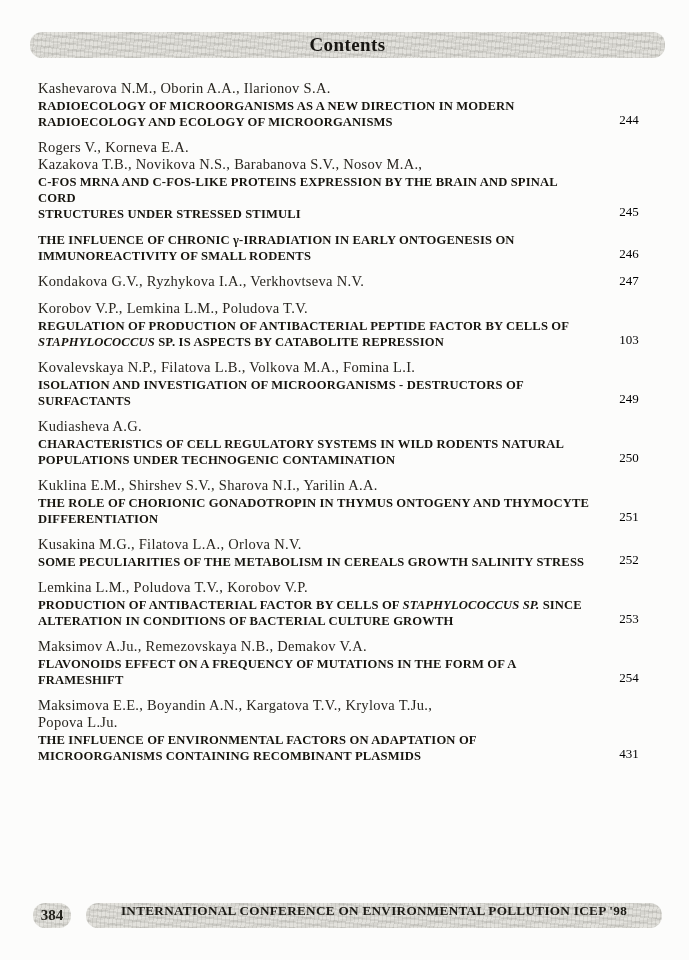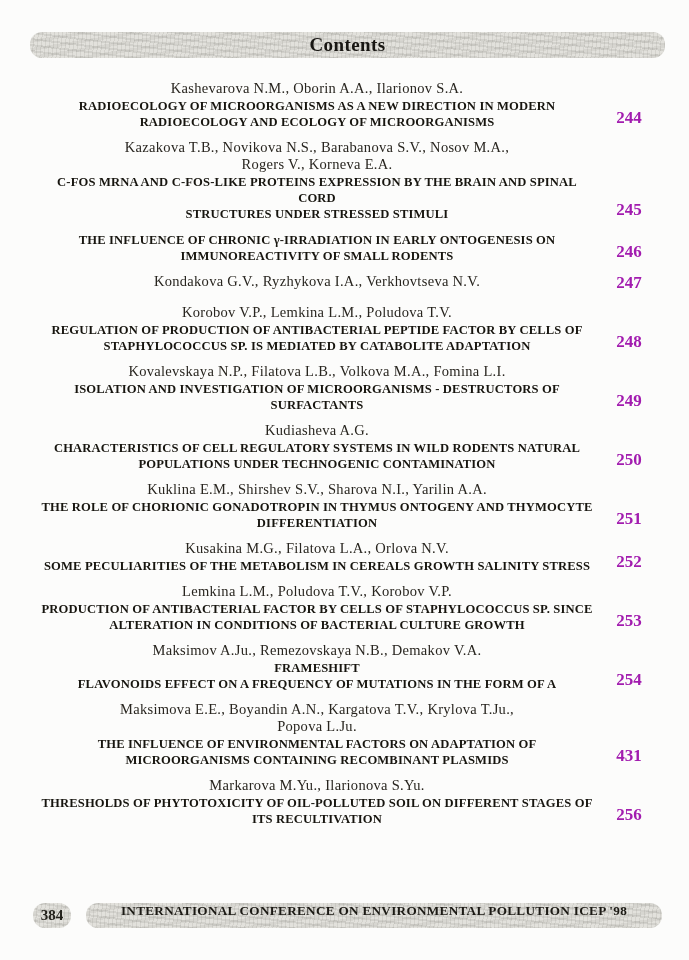--- a/index.html
+++ b/index.html
@@ -45,45 +45,45 @@
     position: absolute;
     left: 38px;
     top: 80px;
     width: 624px;
   }
   .toc-entry {
     display: flex;
     align-items: stretch;
     margin-bottom: 9px;
   }
-  .entry-left { width: 558px; text-align: center; }
+  .entry-left { width: 558px; }
   .entry-authors {
     font-size: 14.5px;
     line-height: 17px;
     letter-spacing: 0.3px;
     color: #28251f;
   }
   .entry-title {
     margin-top: 1px;
     font-weight: bold;
     font-size: 12.6px;
     line-height: 16px;
     letter-spacing: 0.15px;
     color: #17150f;
   }
-  .ital { }
+  .ital { font-style: italic; }
   .entry-page {
     width: 66px;
     display: flex;
     align-items: flex-end;
     justify-content: center;
-    font-weight: bold;
-    font-size: 17px;
+    font-weight: normal;
+    font-size: 13px;
     padding-bottom: 2px;
-    color: #a21caf;
+    color: #000000;
   }
 
   .footer {
     position: absolute;
     left: 33px;
     right: 27px;
     top: 903px;
     height: 25px;
     display: flex;
     align-items: stretch;
@@ -127,22 +127,22 @@
           <div class="entry-title">
             <div class="title-line"><span>RADIOECOLOGY OF MICROORGANISMS AS A NEW DIRECTION IN MODERN</span></div>
             <div class="title-line"><span>RADIOECOLOGY AND ECOLOGY OF MICROORGANISMS</span></div>
           </div>
         </div>
         <div class="entry-page">244</div>
       </div>
       <div class="toc-entry">
         <div class="entry-left">
           <div class="entry-authors">
+            <div class="author-line">Rogers V., Korneva E.A.</div>
             <div class="author-line">Kazakova T.B., Novikova N.S., Barabanova S.V., Nosov M.A.,</div>
-            <div class="author-line">Rogers V., Korneva E.A.</div>
           </div>
           <div class="entry-title">
             <div class="title-line"><span>C-FOS MRNA AND C-FOS-LIKE PROTEINS EXPRESSION BY THE BRAIN AND SPINAL CORD</span></div>
             <div class="title-line"><span>STRUCTURES UNDER STRESSED STIMULI</span></div>
           </div>
         </div>
         <div class="entry-page">245</div>
       </div>
       <div class="toc-entry">
         <div class="entry-left">
@@ -161,24 +161,24 @@
         </div>
         <div class="entry-page">247</div>
       </div>
       <div class="toc-entry">
         <div class="entry-left">
           <div class="entry-authors">
             <div class="author-line">Korobov V.P., Lemkina L.M., Poludova T.V.</div>
           </div>
           <div class="entry-title">
             <div class="title-line"><span>REGULATION OF PRODUCTION OF ANTIBACTERIAL PEPTIDE FACTOR BY CELLS OF</span></div>
-            <div class="title-line"><span class="ital">STAPHYLOCOCCUS</span><span> SP. IS MEDIATED BY CATABOLITE ADAPTATION</span></div>
-          </div>
-        </div>
-        <div class="entry-page">248</div>
+            <div class="title-line"><span class="ital">STAPHYLOCOCCUS</span><span> SP. IS ASPECTS BY CATABOLITE REPRESSION</span></div>
+          </div>
+        </div>
+        <div class="entry-page">103</div>
       </div>
       <div class="toc-entry">
         <div class="entry-left">
           <div class="entry-authors">
             <div class="author-line">Kovalevskaya N.P., Filatova L.B., Volkova M.A., Fomina L.I.</div>
           </div>
           <div class="entry-title">
             <div class="title-line"><span>ISOLATION AND INVESTIGATION OF MICROORGANISMS - DESTRUCTORS OF</span></div>
             <div class="title-line"><span>SURFACTANTS</span></div>
           </div>
@@ -231,50 +231,38 @@
           </div>
         </div>
         <div class="entry-page">253</div>
       </div>
       <div class="toc-entry">
         <div class="entry-left">
           <div class="entry-authors">
             <div class="author-line">Maksimov A.Ju., Remezovskaya N.B., Demakov V.A.</div>
           </div>
           <div class="entry-title">
+            <div class="title-line"><span>FLAVONOIDS EFFECT ON A FREQUENCY OF MUTATIONS IN THE FORM OF A</span></div>
             <div class="title-line"><span>FRAMESHIFT</span></div>
-            <div class="title-line"><span>FLAVONOIDS EFFECT ON A FREQUENCY OF MUTATIONS IN THE FORM OF A</span></div>
           </div>
         </div>
         <div class="entry-page">254</div>
       </div>
       <div class="toc-entry">
         <div class="entry-left">
           <div class="entry-authors">
             <div class="author-line">Maksimova E.E., Boyandin A.N., Kargatova T.V., Krylova T.Ju.,</div>
             <div class="author-line">Popova L.Ju.</div>
           </div>
           <div class="entry-title">
             <div class="title-line"><span>THE INFLUENCE OF ENVIRONMENTAL FACTORS ON ADAPTATION OF</span></div>
             <div class="title-line"><span>MICROORGANISMS CONTAINING RECOMBINANT PLASMIDS</span></div>
           </div>
         </div>
         <div class="entry-page">431</div>
-      </div>
-      <div class="toc-entry">
-        <div class="entry-left">
-          <div class="entry-authors">
-            <div class="author-line">Markarova M.Yu., Ilarionova S.Yu.</div>
-          </div>
-          <div class="entry-title">
-            <div class="title-line"><span>THRESHOLDS OF PHYTOTOXICITY OF OIL-POLLUTED SOIL ON DIFFERENT STAGES OF</span></div>
-            <div class="title-line"><span>ITS RECULTIVATION</span></div>
-          </div>
-        </div>
-        <div class="entry-page">256</div>
       </div>
     </main>
 
   <footer class="footer">
     <div class="footer-page band-texture">384</div>
     <div class="footer-conf band-texture">
       <span>INTERNATIONAL CONFERENCE ON ENVIRONMENTAL POLLUTION ICEP '98</span>
     </div>
   </footer>
 

